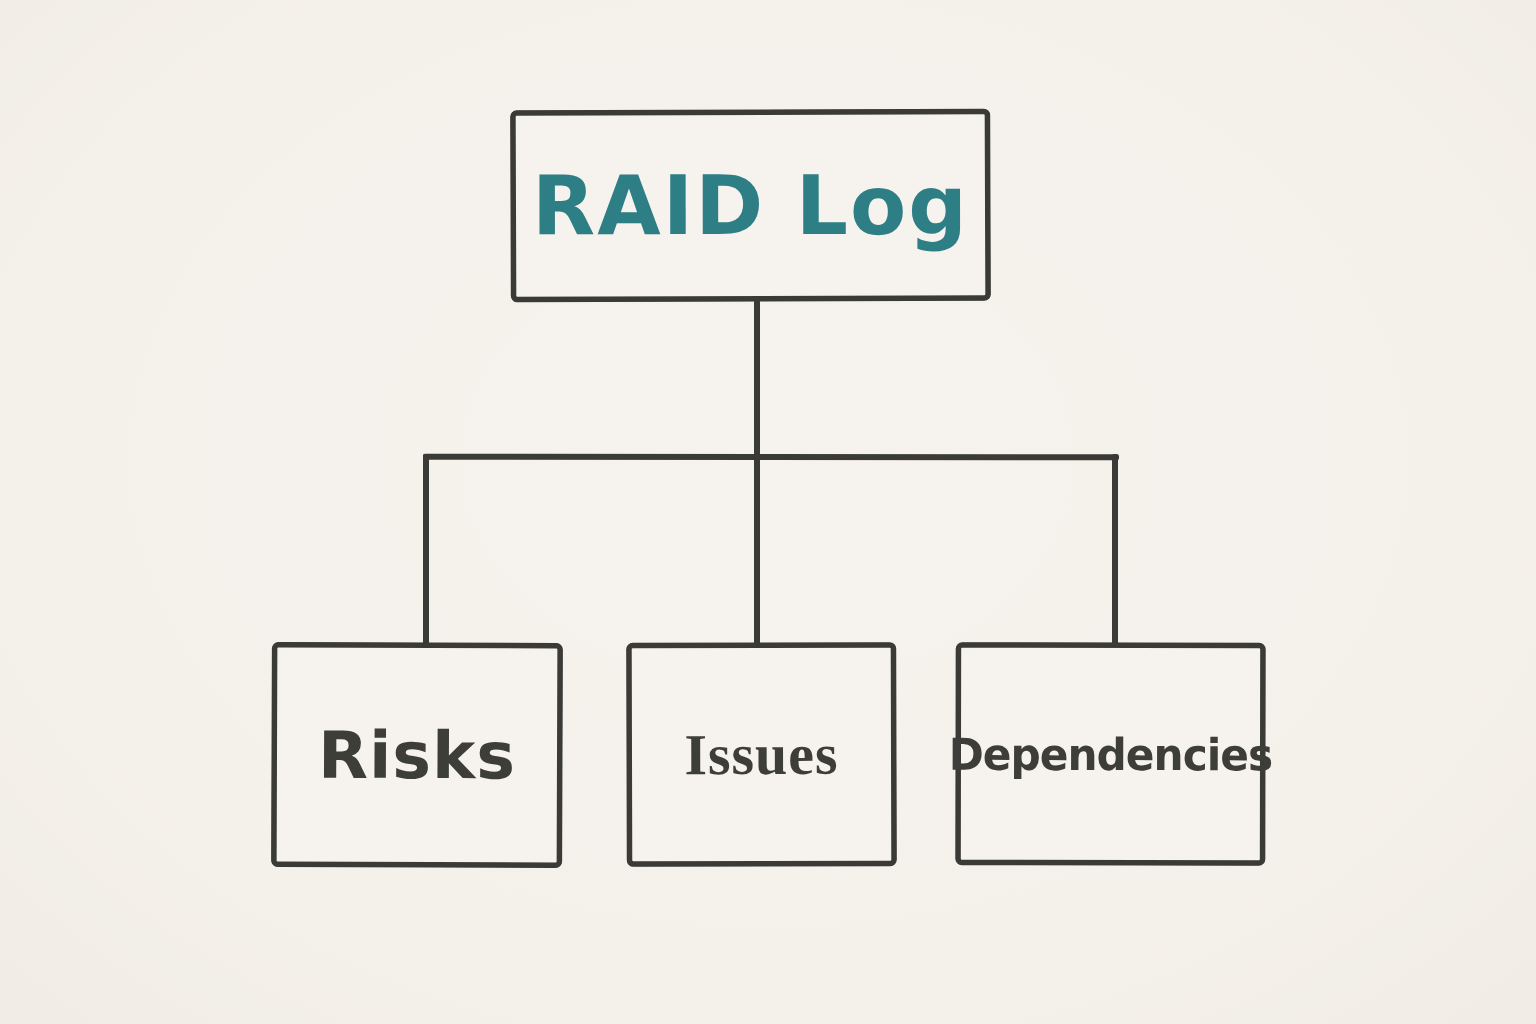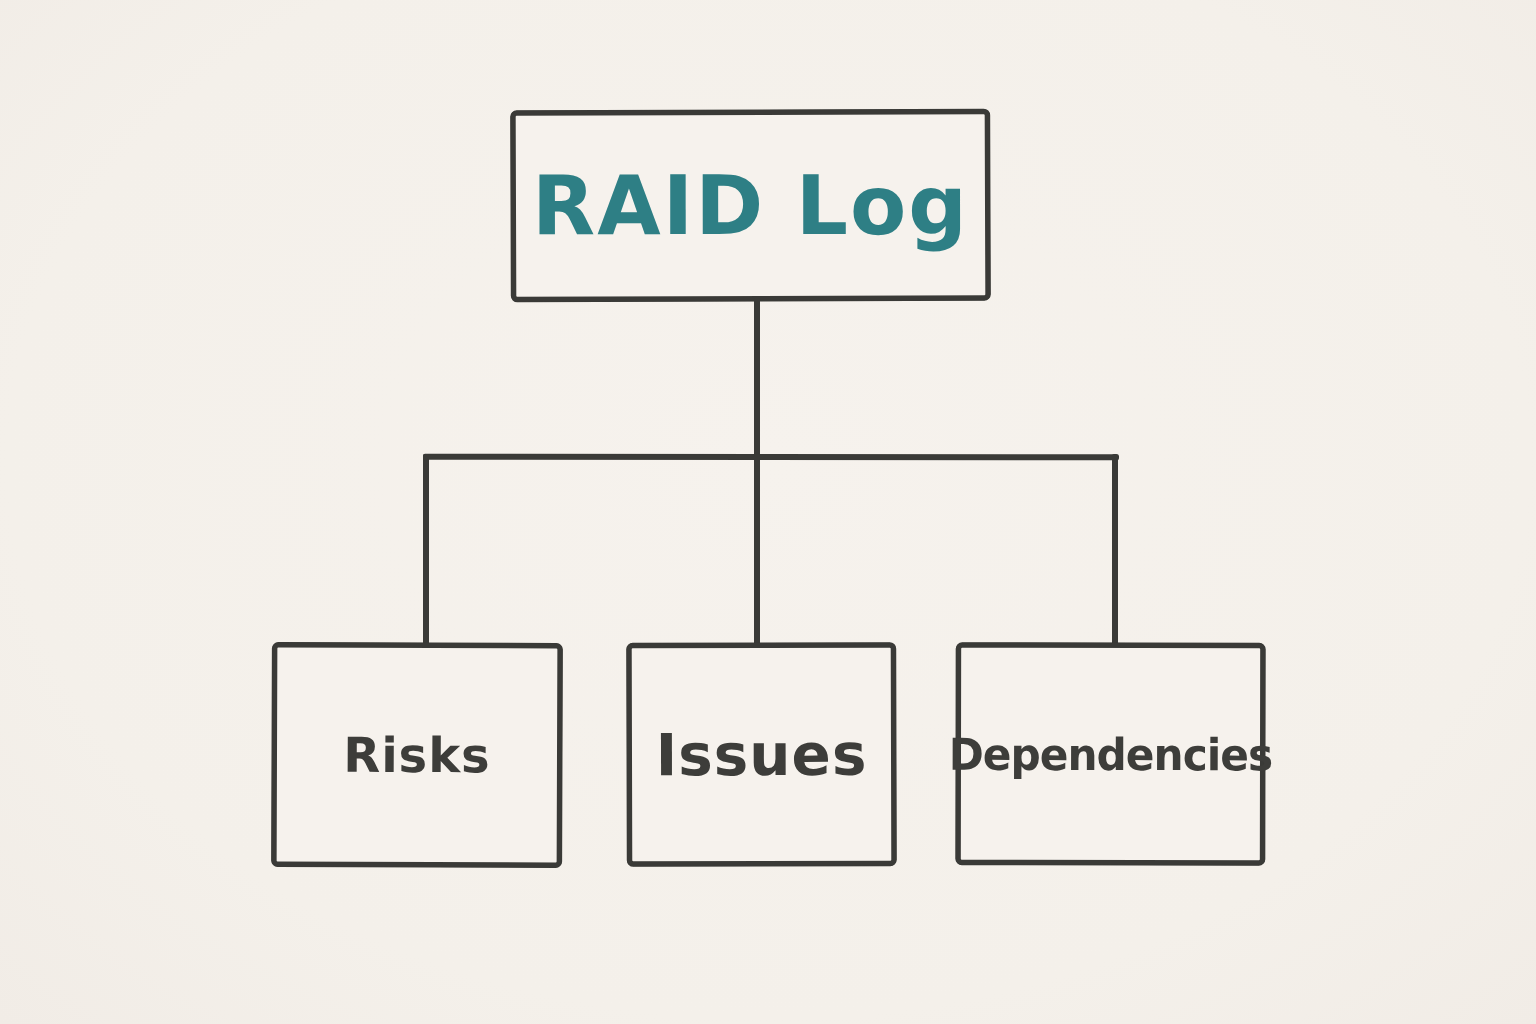--- a/index.html
+++ b/index.html
@@ -49,27 +49,28 @@
     font-weight: bold;
     white-space: nowrap;
   }
   .node-risks {
     left: 272px;
     top: 643px;
     width: 290px;
     height: 224px;
     transform: rotate(0.2deg);
   }
-  .node-risks .label { font-size: 48px; letter-spacing: 1px; }
+  .node-risks .label { font-size: 65px; letter-spacing: 1px; }
   .node-issues {
     left: 627px;
     top: 643px;
     width: 269px;
     height: 223px;
     transform: rotate(-0.15deg);
+    font-family: Liberation Serif, serif;
   }
   .node-issues .label { font-size: 58px; letter-spacing: 1px; }
   .node-deps {
     left: 956px;
     top: 643px;
     width: 309px;
     height: 222px;
     transform: rotate(0.1deg);
     justify-content: center;
   }

